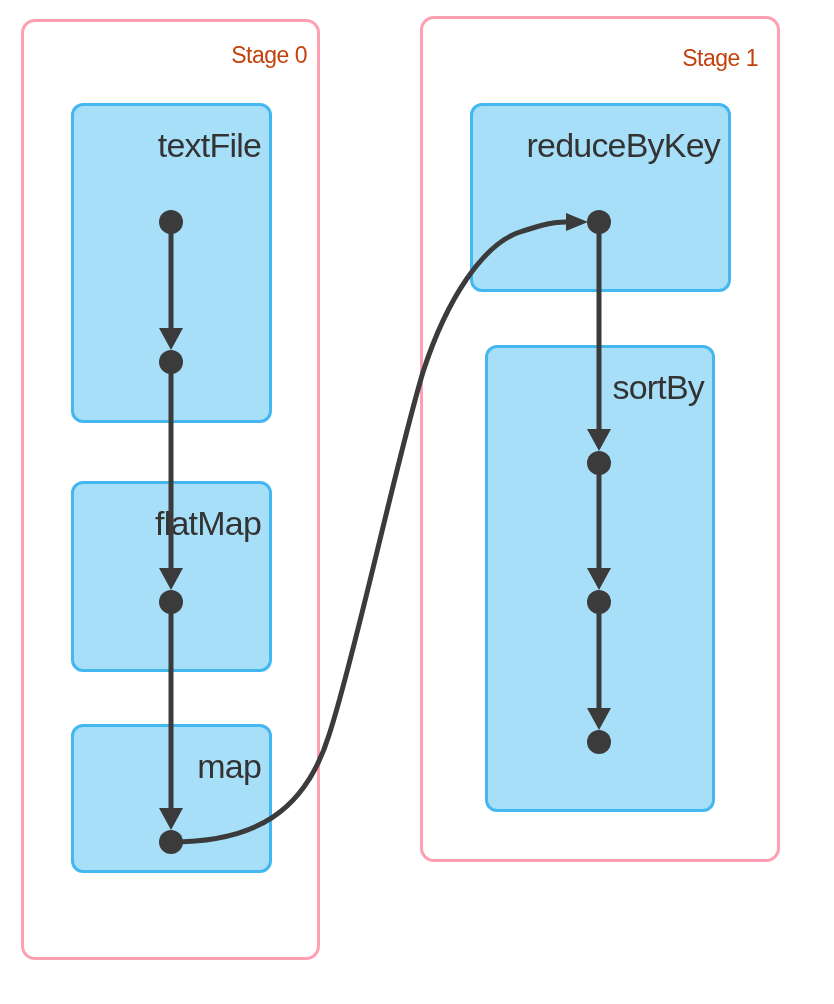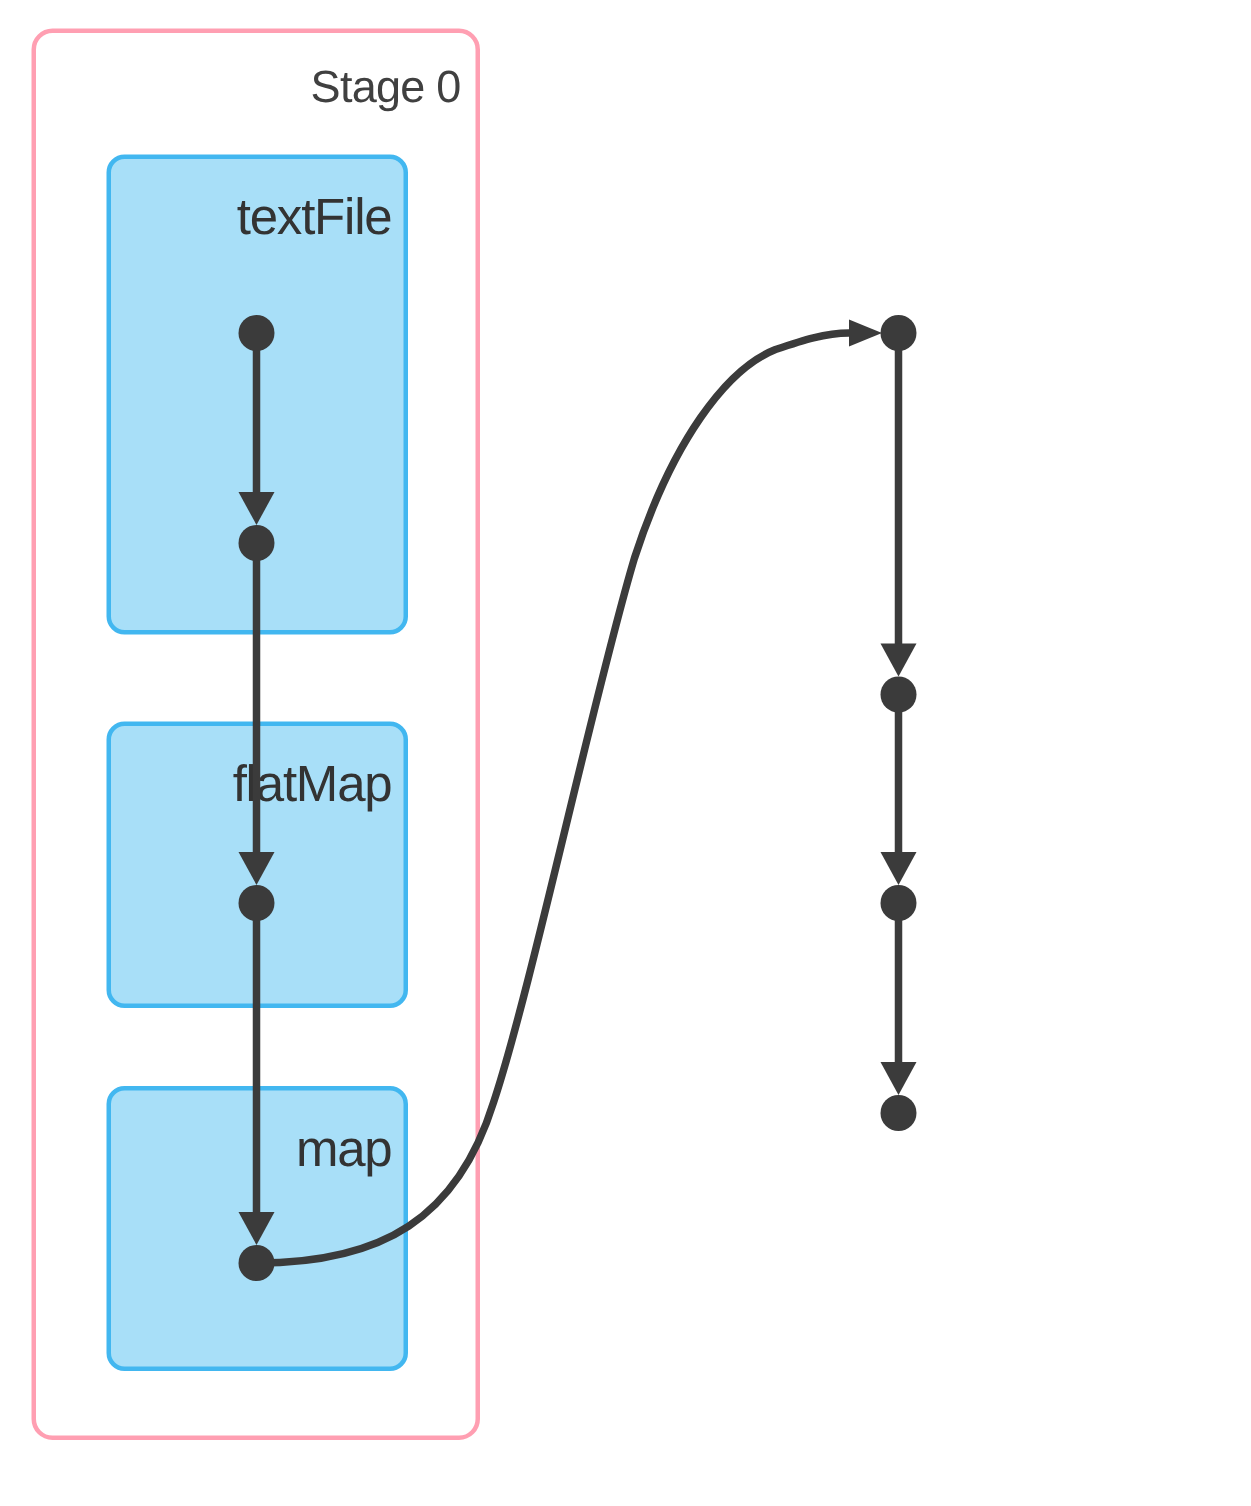--- a/index.html
+++ b/index.html
@@ -17,22 +17,22 @@
   }
   .stage {
     position: absolute;
     box-sizing: border-box;
     border: 3px solid #ff9fb2;
     border-radius: 14px;
     background: #ffffff;
   }
   .stage-label {
     position: absolute;
-    font-size: 30px;
-    color: #404040;
+    font-size: 23px;
+    color: #c2410c;
     letter-spacing: -0.5px;
     white-space: nowrap;
   }
   .op {
     position: absolute;
     box-sizing: border-box;
     background: #a8dff8;
     border: 3px solid #42b7f0;
     border-radius: 12px;
   }
@@ -46,21 +46,21 @@
     white-space: nowrap;
   }
   #stage0 { left: 21px; top: 19px; width: 299px; height: 941px; }
   #stage1 { left: 420px; top: 16px; width: 360px; height: 846px; }
 
   #stage0 .stage-label { top: 20px; right: 10px; }
   #stage1 .stage-label { top: 26px; right: 19px; }
 
   #op-textfile    { left: 47px; top: 81px;  width: 201px; height: 320px; padding-left: 34px; }
   #op-flatmap     { left: 47px; top: 459px; width: 201px; height: 191px; text-align: right; }
-  #op-map         { left: 47px; top: 702px; width: 201px; height: 190px; }
+  #op-map         { left: 47px; top: 702px; width: 201px; height: 149px; }
   #op-reducebykey { left: 47px; top: 84px;  width: 261px; height: 189px; }
   #op-sortby      { left: 62px; top: 326px; width: 230px; height: 467px; }
 
   svg.overlay {
     position: absolute;
     left: 0;
     top: 0;
     pointer-events: none;
   }
   .edge-line  { stroke: #3b3b3b; stroke-width: 5px; fill: none; }
@@ -81,20 +81,31 @@
 
     <div class="op" id="op-flatmap">
       <div class="op-label">flatMap</div>
     </div>
 
     <div class="op" id="op-map">
       <div class="op-label">map</div>
     </div>
   </div>
 
+  <div class="stage" id="stage1">
+    <div class="stage-label">Stage 1</div>
+
+    <div class="op" id="op-reducebykey">
+      <div class="op-label">reduceByKey</div>
+    </div>
+
+    <div class="op" id="op-sortby">
+      <div class="op-label">sortBy</div>
+    </div>
+  </div>
 
   <svg class="overlay" width="834" height="1004" viewBox="0 0 834 1004">
 
     <g>
       <line class="edge-line" x1="171" y1="222" x2="171" y2="330"></line>
       <polygon class="arrowhead" points="159,328 183,328 171,350"></polygon>
     </g>
     <g>
       <line class="edge-line" x1="171" y1="362" x2="171" y2="570"></line>
       <polygon class="arrowhead" points="159,568 183,568 171,590"></polygon>

